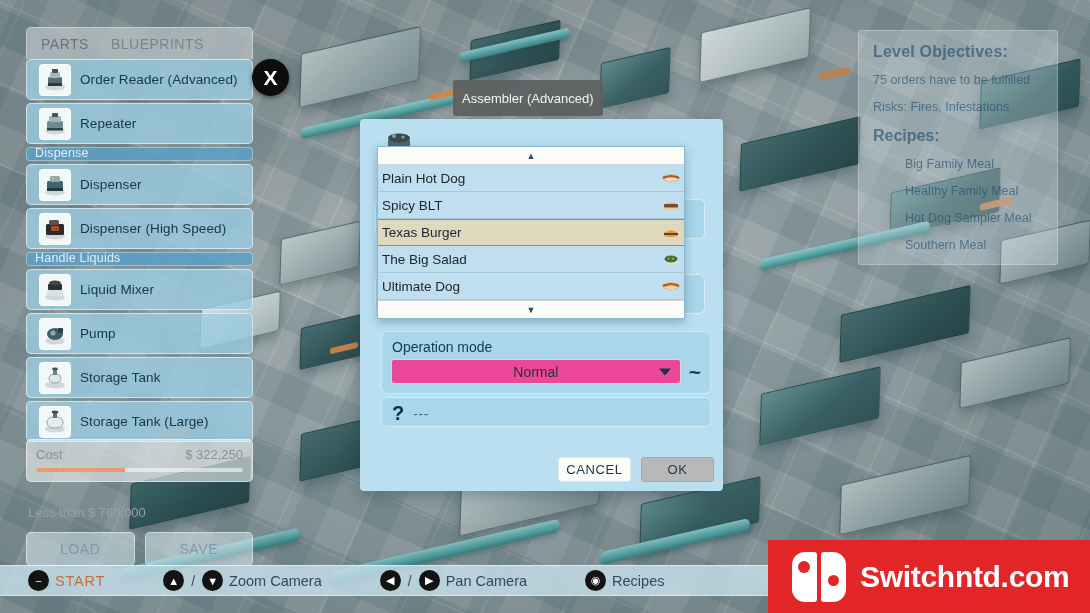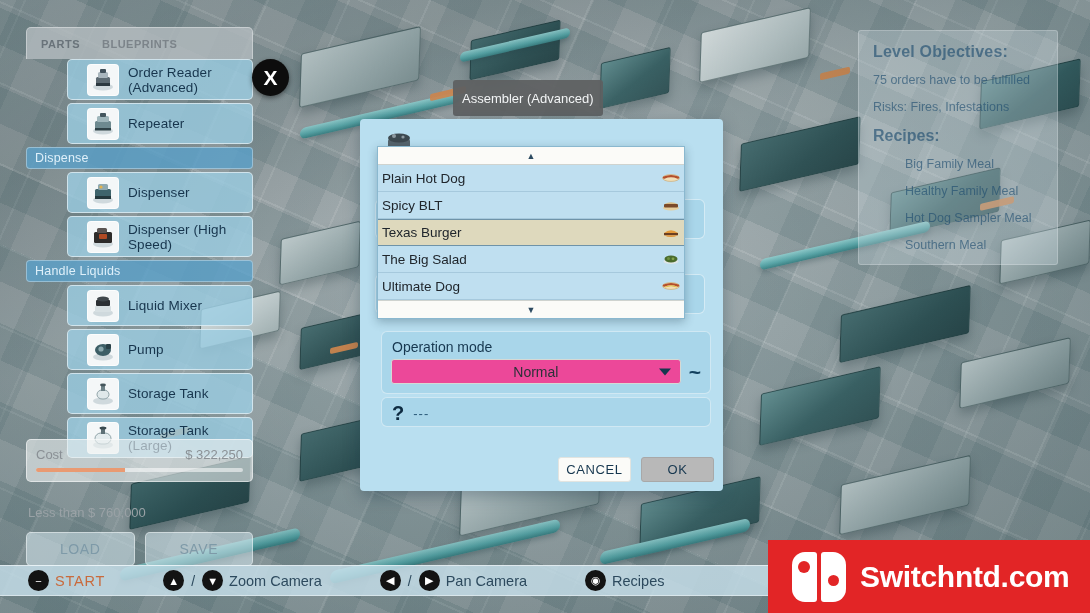--- a/index.html
+++ b/index.html
@@ -50,39 +50,39 @@
 
   
   .parts-panel { position: absolute; left: 26px; top: 27px; width: 227px; }
   .tabs {
     display: flex; align-items: center; height: 32px;
     background: rgba(182,190,194,0.78);
     border-top-left-radius: 5px; border-top-right-radius: 5px;
     border: 1px solid rgba(255,255,255,0.35); border-bottom: none;
     padding-left: 14px; gap: 22px;
   }
-  .tab { font-size: 11px; letter-spacing: .5px; font-weight: 700; color: #7c848a; }
+  .tab { font-size: 14px; letter-spacing: .5px; font-weight: 400; color: #7c848a; }
   .tab.active { color: #69737a; }
   .list { position: relative; }
   .part-row {
     position: relative; height: 41px; margin-bottom: 3px;
     background: rgba(155,205,226,0.80);
     border: 1px solid rgba(255,255,255,0.55);
-    border-radius: 5px; display: flex; align-items: center; padding-left: 19px; margin-left: 41px;
+    border-radius: 5px; display: flex; align-items: center; padding-left: 12px;
   }
   .part-ico {
     width: 32px; height: 32px; border-radius: 4px;
     background: #f4f7f8; border: 1px solid rgba(255,255,255,.7);
     display: flex; align-items: center; justify-content: center; flex: none;
     overflow: hidden;
   }
   .part-name { font-size: 13.5px; color: #17354d; margin-left: 9px; letter-spacing: .1px; }
   .cat-row {
-    height: 22px; margin-bottom: 3px; background: rgba(90,160,200,0.82);
-    border-radius: 4px; display: flex; align-items: center; padding-left: 8px;
+    height: 14px; margin-bottom: 3px; background: rgba(90,160,200,0.82);
+    border-radius: 4px; display: flex; align-items: flex-end; padding-left: 8px;
     border: 1px solid rgba(255,255,255,0.35);
   }
   .cat-name { font-size: 12.5px; color: #dff0fa; font-weight: 500; letter-spacing: .2px; }
 
   .cost-box {
     position: absolute; left: 0; top: 412px; width: 227px;
     background: rgba(236,240,241,0.62); border-radius: 5px;
     border: 1px solid rgba(255,255,255,0.5); padding: 7px 9px 9px;
   }
   .cost-line { display: flex; justify-content: space-between; font-size: 13px; color: #8a9095; }

